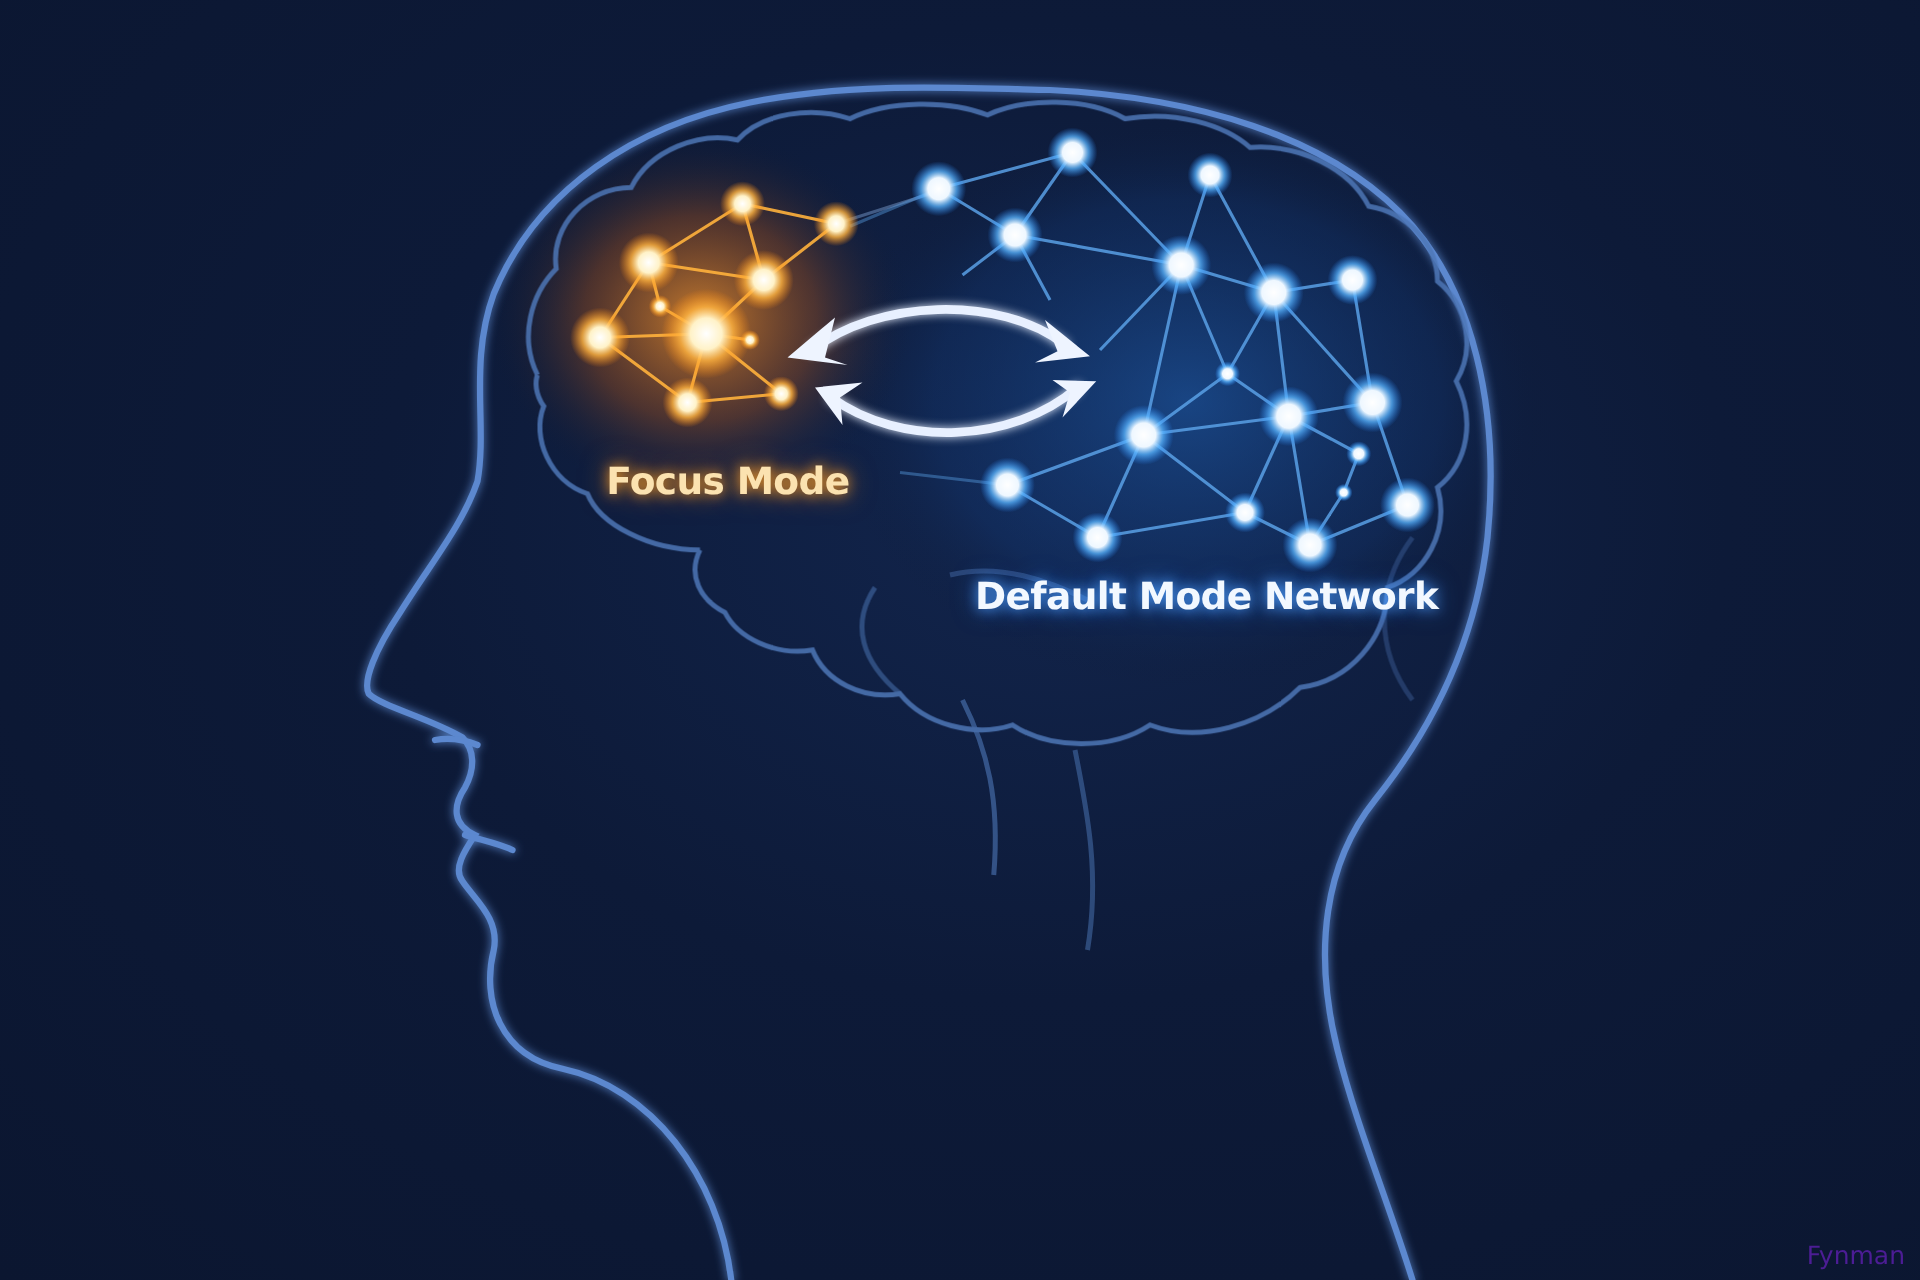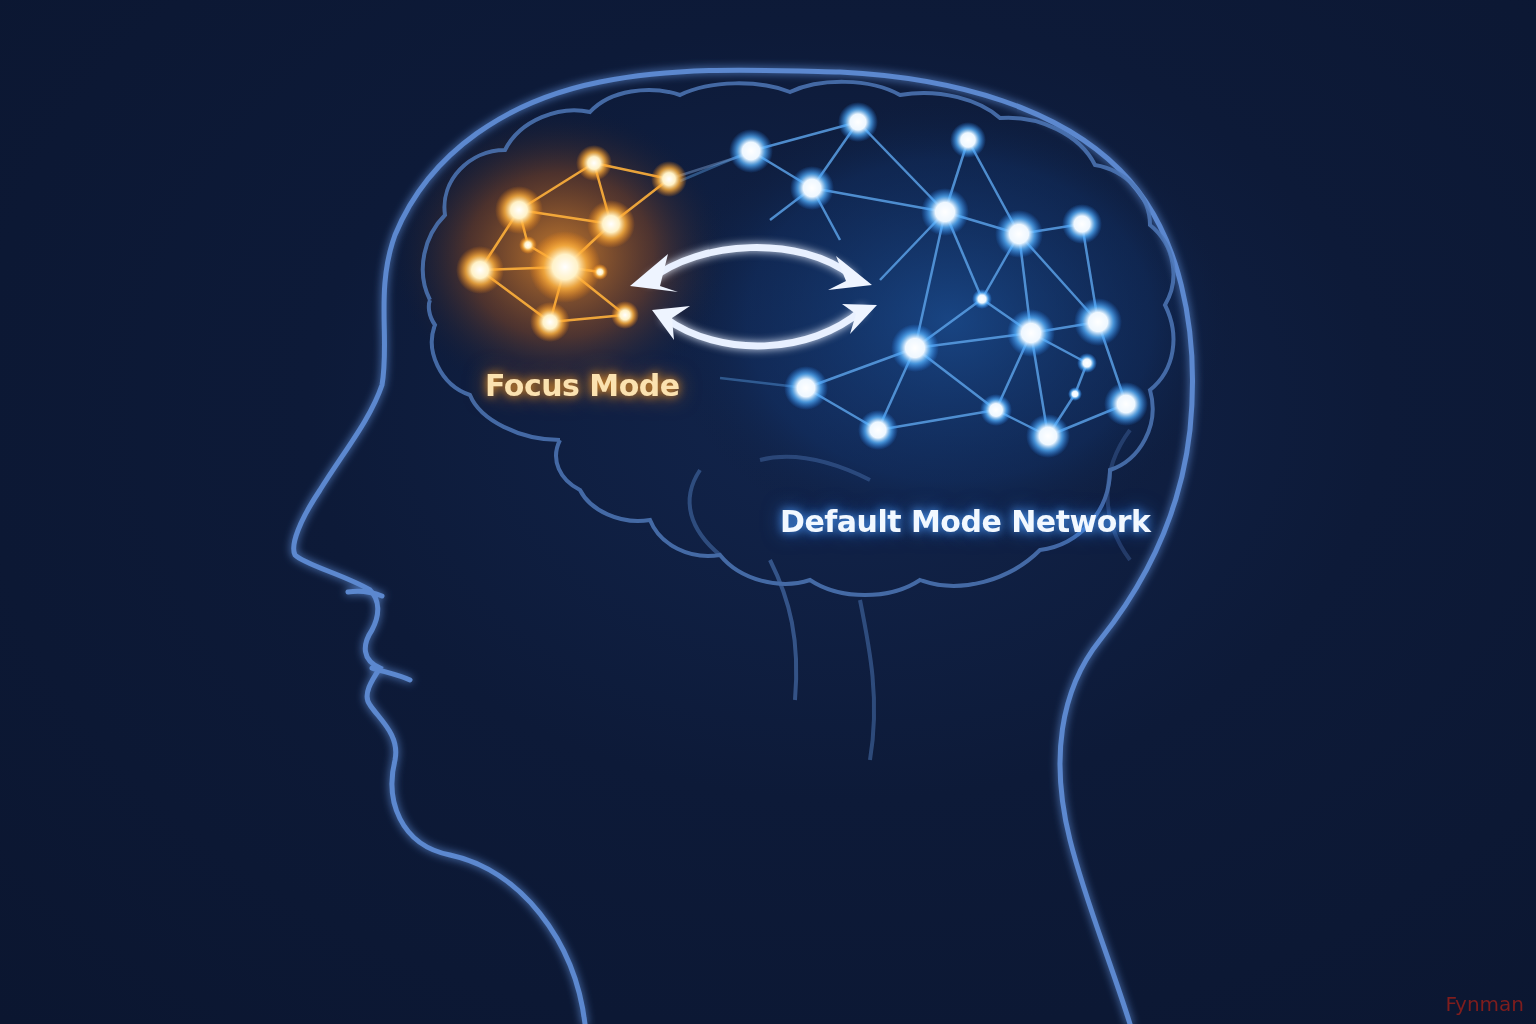--- a/index.html
+++ b/index.html
@@ -12,26 +12,26 @@
     svg.scene { position:absolute; left:0; top:0; }
     .label {
       position:absolute; font-family:"DejaVu Sans", sans-serif; font-weight:bold; white-space:nowrap;margin-left:23px;
     }
     .focus-label {
       left:462px; top:368px; font-size:30px; color:#fbe2b0;
       text-shadow: 0 0 10px rgba(255,160,40,0.9), 0 0 22px rgba(255,140,20,0.6);
       letter-spacing:-0.5px;
     }
     .dmn-label {
-      left:757px; top:504px; font-size:30px; color:#f2f8ff;
+      left:757px; top:460px; font-size:30px; color:#f2f8ff;
       text-shadow: 0 0 10px rgba(80,160,255,0.9), 0 0 20px rgba(60,140,255,0.6);
       letter-spacing:-0.5px;
     }
     .watermark {
-      position:absolute; right:12px; bottom:8px; font-size:20px; color:#7f1d1d;
+      position:absolute; right:12px; bottom:8px; font-size:20px; color:#4c1d95;
       font-family:"DejaVu Sans", sans-serif;
     }
   </style>
 </head>
 <body>
 
 <svg class="scene" width="1536" height="1024" viewBox="0 0 1536 1024">
   <defs>
     <filter id="glowBlue" x="-50%" y="-50%" width="200%" height="200%">
       <feGaussianBlur stdDeviation="4" result="b"></feGaussianBlur>

